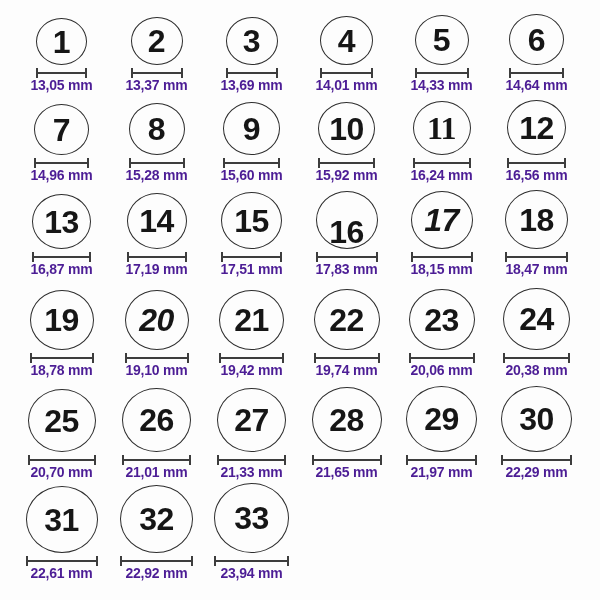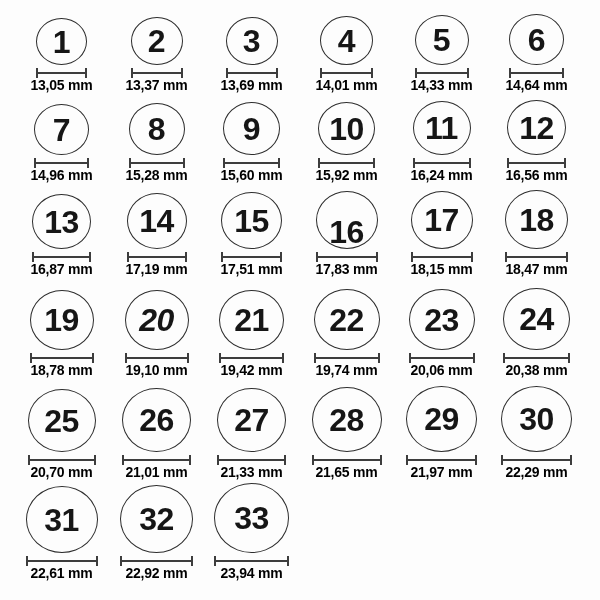--- a/index.html
+++ b/index.html
@@ -61,21 +61,21 @@
     right: 0;
     top: 4px;
     height: 2px;
     background: #3d3d3d;
   }
   .mmlabel {
     height: 15px;
     font-weight: bold;
     font-size: 14px;
     line-height: 15px;
-    color: #000000;
+    color: #4c1d95;
     letter-spacing: -0.2px;
     white-space: nowrap;
   }
 </style>
 </head>
 <body>
 
 <div class="chart">
     <div class="row" style="height: 93px;">
       <div class="cell">
@@ -144,21 +144,21 @@
         <div class="mmlabel">15,60 mm</div>
       </div>
       <div class="cell">
         <div class="circle" style="width: 57px; height: 53px;">
           <span class="num">10</span>
         </div>
         <div class="rule" style="width: 57px;"></div>
         <div class="mmlabel">15,92 mm</div>
       </div>
       <div class="cell">
-        <div class="circle" style="width: 58px; height: 54px;">
+        <div class="circle" style="width: 58px; height: 54px; font-family: Liberation Serif, serif;">
           <span class="num">11</span>
         </div>
         <div class="rule" style="width: 58px;"></div>
         <div class="mmlabel">16,24 mm</div>
       </div>
       <div class="cell">
         <div class="circle" style="width: 59px; height: 55px;">
           <span class="num">12</span>
         </div>
         <div class="rule" style="width: 59px;"></div>
@@ -188,21 +188,21 @@
         <div class="mmlabel">17,51 mm</div>
       </div>
       <div class="cell">
         <div class="circle" style="width: 62px; height: 58px; align-items: flex-end;">
           <span class="num">16</span>
         </div>
         <div class="rule" style="width: 62px;"></div>
         <div class="mmlabel">17,83 mm</div>
       </div>
       <div class="cell">
-        <div class="circle" style="width: 62px; height: 58px;">
+        <div class="circle" style="width: 62px; height: 58px; font-style: italic;">
           <span class="num">17</span>
         </div>
         <div class="rule" style="width: 62px;"></div>
         <div class="mmlabel">18,15 mm</div>
       </div>
       <div class="cell">
         <div class="circle" style="width: 63px; height: 59px;">
           <span class="num">18</span>
         </div>
         <div class="rule" style="width: 63px;"></div>

